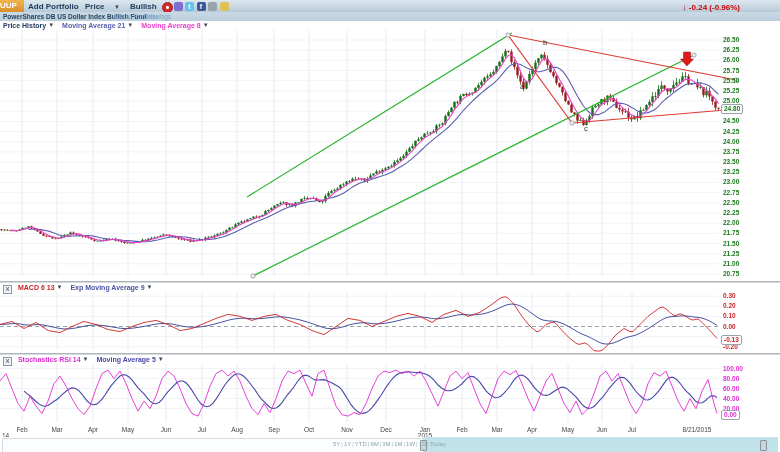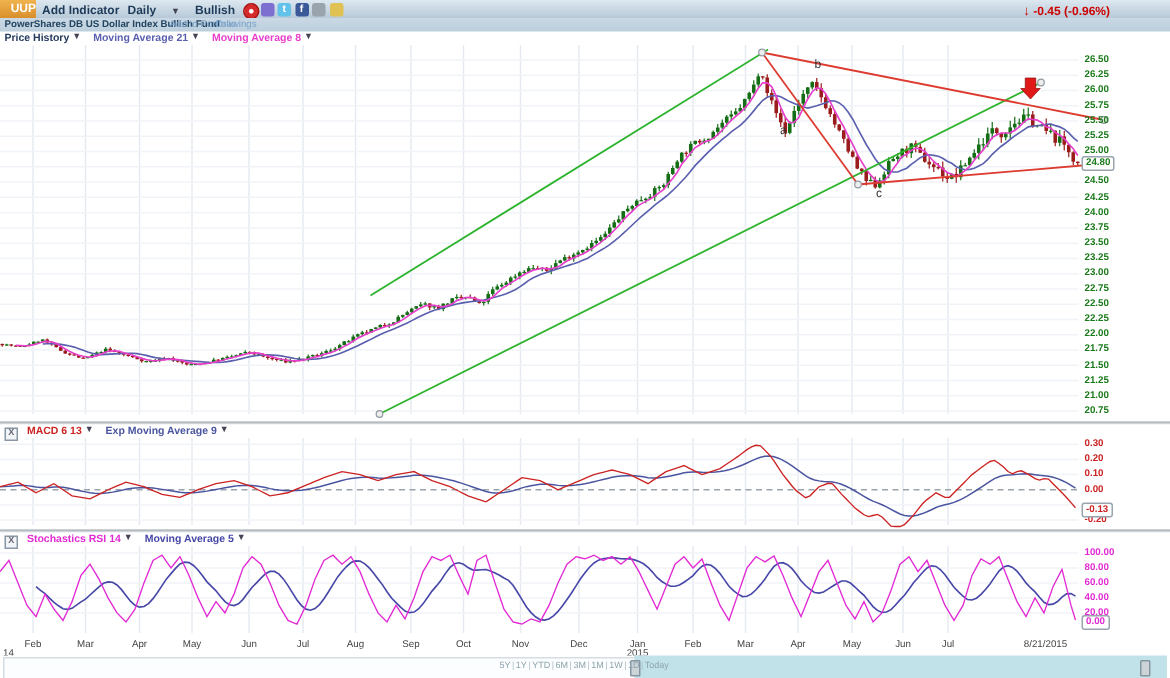--- a/index.html
+++ b/index.html
@@ -5,21 +5,21 @@
   html,body{margin:0;padding:0;background:#fff;}
   #page{position:relative;width:780px;height:452px;overflow:hidden;
         font-family:"Liberation Sans",sans-serif;background:#fff;user-select:none;}
   
   #toolbar{position:absolute;left:0;top:0;width:780px;height:12px;
            background:linear-gradient(#dde8f0,#b7c9d8);}
   #subbar{position:absolute;left:0;top:12px;width:780px;height:9px;
           background:linear-gradient(#c9d8e4,#bccfdd);}
   .tb-item{position:absolute;top:2px;font-size:8px;font-weight:bold;color:#1d3a58;white-space:nowrap;cursor:pointer;}
   #symtab{position:absolute;left:0;top:0;width:24px;height:12px;background:linear-gradient(#f0b34d,#d98f2b);
-          color:#fff;font-size:8px;font-weight:bold;text-align:right;line-height:12px;}
+          color:#fff;font-size:8px;font-weight:bold;text-align:left;line-height:12px;}
   .dd-arrow{font-size:6px;color:#445;vertical-align:1px;}
   .tbicon{position:absolute;top:2px;width:9px;height:9px;border-radius:2px;font-size:7px;font-weight:bold;
           color:#fff;text-align:center;line-height:9px;cursor:pointer;}
   .icon-alarm{background:radial-gradient(circle,#fff 18%,#d42a2a 30%);border-radius:50%;border:1px solid #a11;}
   .icon-widgets{background:#7d6fd0;}
   .icon-twitter{background:#62c2ea;}
   .icon-facebook{background:#3b5998;}
   .icon-camera{background:#9aa4ac;}
   .icon-notes{background:#e0c153;}
   #chg{position:absolute;right:40px;top:2px;font-size:8px;font-weight:bold;color:#cc0000;white-space:nowrap;}
@@ -642,28 +642,28 @@
       <polygon points="683.5,52 690.5,52 690.5,59 693.5,59 687,66 680.5,59 683.5,59" fill="#e01818" stroke="#901010" stroke-width="0.5"></polygon>
       <polyline points="0,324.48 3,324.381525 6,324.19737675 9,323.9386927725 12,323.615162712075 15,323.56346655950523 18,323.7482659067696 21,324.1388163388895 24,324.7083702148339 27,325.00693208690546 30,325.06973091560775 33,324.92741589657874 36,324.6066518300235 39,324.59018709212046 42,324.8384627701448 45,325.31706261002597 48,325.9960444707226 51,326.65240868952867 54,327.2890955598899 57,327.90866313710427 60,328.5133369292807 63,328.8424531284742 66,328.93183422177253 69,328.8126457729421 72,328.51200182245964 75,328.0863165855399 78,327.5518454294197 81,326.92273052359513 84,326.2112755555278 87,325.69078473330916 90,325.336432717979 93,325.1266214646417 96,325.0425606742383 99,325.1335527865873 102,325.37684092433096 105,325.7526266041679 108,326.2436851456261 111,326.7365560766947 114,327.2310037867244 117,327.72682329445024 120,328.2238362661717 123,328.4921125515694 126,328.56138791986535 129,328.45753249028286 132,328.2030532665461 135,327.8503563418951 138,327.41221001744873 141,326.8997227151804 144,326.32255876220694 147,325.75477612312005 150,325.1951552271144 153,324.6426350475896 156,324.0962924914029 159,323.7522744675205 162,323.58427878674286 165,323.5694225444663 168,323.6877976136857 171,323.98773392390655 174,324.4456285137987 177,325.04094680700484 180,325.75582372209425 183,326.312116638222 186,326.73044147525314 189,327.0287340834702 192,327.22259865261907 195,327.2271358277786 198,327.06695817016737 201,326.7634786080456 204,326.3353263889997 207,325.79870895842976 210,325.1677267938339 213,324.4546473106355 216,323.67014316025285 219,322.85632454942 222,322.0170023579954 225,321.155492051456 228,320.2746780847667 231,319.574019933747 234,319.0300973423599 237,318.62253468785315 240,318.3336051784322 243,318.21353650523605 246,318.2403767595554 249,318.39502778081317 252,318.6608741693074 255,318.7608605272975 258,318.7165486587488 261,318.54669733311147 264,318.267626679807 267,317.95918521143204 270,317.6251911339459 273,317.26896628653293 276,316.89340066928366 279,316.7636085822768 282,316.8476394665808 285,317.1176963359253 288,317.549595812255 291,318.05664835666187 294,318.6290840702958 297,319.2584031411574 300,319.9372107328069 303,320.724723337542 306,321.6068093036615 309,322.57117409418555 312,323.6071214619414 315,324.63969567188906 318,325.66933523454344 321,326.6964216540528 324,327.72128683902594 327,328.3503195499526 330,328.63497800845875 333,328.6200308673591 336,328.34442685460243 339,327.8420513635041 342,327.1423846862486 345,326.27107467703627 348,325.25043496902157 351,324.42812842304875 354,323.77837172805243 357,323.27873340340557 360,322.90969806096285 363,322.7855873130377 366,322.8745609623428 369,323.1489180372382 372,323.58455869239725 375,323.7994410623856 378,323.8222637242755 381,323.6779944401197 384,323.38835516290413 387,322.9722439917266 390,322.44610227280214 393,321.8242339773378 396,321.1190835602839 399,320.40712769744704 402,319.6892510967789 405,318.96622345419763 408,318.23871440515194 411,317.7042565324822 414,317.3377531832595 417,317.11737026943575 420,317.0241121344091 423,317.13992755693596 426,317.43763697453426 429,317.8935941678448 432,318.48722692602496 435,318.74108742564175 438,318.6993460603083 441,318.4004310724682 444,317.8777750330474 447,317.2917642787512 450,316.6506349225136 453,315.9615523825868 456,315.2307505728505 459,314.79190299837995 462,314.60705560859054 465,314.64318837947377 468,314.8715738901422 471,314.9389692844237 474,314.8663032774486 477,314.67178385138027 480,314.37125195070087 483,313.84718919710974 486,313.1286546014855 489,312.24092950329236 492,311.20600866786435 495,310.01020254104196 498,308.67442621070654 501,307.271584136648 504,305.9198115322171 507,304.78753603302886 510,304.19635634873515 513,304.07593002339956 516,304.4963591203576 519,305.45298243471115 522,306.87609471819866 525,308.6065774048329 528,310.6044723422046 531,312.76936593771796 534,314.94824836581466 537,317.13930107825877 540,318.88139193808513 543,320.00311098613406 546,320.5851065579366 549,320.94373020540485 552,321.1080202787022 555,321.3001901424709 558,321.91051542394973 561,322.88463591883624 564,324.1424332493875 567,325.63061692696715 570,327.31923672646144 573,329.08376095202146 576,330.91432202825865 579,332.671035164585 582,334.10090059318895 585,335.2464085160744 588,336.4727754089847 591,337.93361460581673 594,339.59844470706054 597,341.1781468951427 600,342.6837877987741 603,343.5997953849335 606,344.00282198489214 609,343.92673012685617 612,343.3681552103649 615,342.38982003301743 618,341.1775934287252 621,339.8275312829909 624,338.35755221620207 627,337.2756204280958 630,336.53128977244336 633,335.88372210202573 636,334.9264382287624 639,333.69970125902324 642,332.23854009535023 645,330.5734298829547 648,328.7308839981706 651,326.8324440784084 654,324.88537634821535 657,322.906944089614 660,320.92310802463084 663,319.10963731476215 666,317.7945177971764 669,316.9567304835435 672,316.6217555206828 675,316.52727730299404 678,316.2481312536048 681,315.9396241906362 684,315.8681730458535 687,316.02484388322586 690,316.42374751173986 693,316.902093668547 696,317.18695482496923 699,317.4785506977232 702,318.1261391070192 705,319.08344102310673 708,320.31019369010284 711,321.7877810103895 714,323.51641947903886 717,325.4634724467638" fill="none" stroke="#4a55a0" stroke-width="1"></polyline>
       <polyline points="0,324.48 3,323.7225 6,322.965 9,322.2075 12,321.45 15,323.2175 18,324.985 21,326.7525 24,328.52 27,327.005 30,325.49 33,323.975 36,322.46 39,324.48 42,326.5 45,328.52 48,330.54 51,331.045 54,331.55 57,332.055 60,332.56 63,331.045 66,329.53 69,328.015 72,326.5 75,325.2375 78,323.975 81,322.7125 84,321.45 87,322.2075 90,322.965 93,323.7225 96,324.48 99,325.7425 102,327.005 105,328.2675 108,329.53 111,330.035 114,330.54 117,331.045 120,331.55 123,330.2875 126,329.025 129,327.7625 132,326.5 135,325.49 138,324.48 141,323.47 144,322.46 147,321.955 150,321.45 153,320.945 156,320.44 159,321.45 162,322.46 165,323.47 168,324.48 171,325.995 174,327.51 177,329.025 180,330.54 183,330.035 186,329.53 189,329.025 192,328.52 195,327.2575 198,325.995 201,324.7325 204,323.47 207,322.2075 210,320.945 213,319.6825 216,318.42 219,317.41 222,316.4 225,315.39 228,314.38 231,314.885 234,315.39 237,315.895 240,316.4 243,317.41 246,318.42 249,319.43 252,320.44 255,319.43 258,318.42 261,317.41 264,316.4 267,315.895 270,315.39 273,314.885 276,314.38 279,315.895 282,317.41 285,318.925 288,320.44 291,321.45 294,322.46 297,323.47 300,324.48 303,325.995 306,327.51 309,329.025 312,330.54 315,331.55 318,332.56 321,333.57 324,334.58 327,332.56 330,330.54 333,328.52 336,326.5 339,324.48 342,322.46 345,320.44 348,318.42 351,318.925 354,319.43 357,319.935 360,320.44 363,321.955 366,323.47 369,324.985 372,326.5 375,325.2375 378,323.975 381,322.7125 384,321.45 387,320.1875 390,318.925 393,317.6625 396,316.4 399,315.6425 402,314.885 405,314.1275 408,313.37 411,314.1275 414,314.885 417,315.6425 420,316.4 423,317.915 426,319.43 429,320.945 432,322.46 435,320.44 438,318.42 441,316.4 444,314.38 447,313.37 450,312.36 453,311.35 456,310.34 459,311.855 462,313.37 465,314.885 468,316.4 471,315.39 474,314.38 477,313.37 480,312.36 483,310.34 486,308.32 489,306.3 492,304.28 495,302.0075 498,299.735 501,297.8833333333333 504,296.87333333333333 507,297.21 510,300.24 513,303.27 516,307.31 519,311.855 522,316.4 525,320.1875 528,323.975 531,327.2575 534,329.53 537,331.8025 540,330.54 543,327.51 546,324.48 549,323.34375 552,322.2075 555,322.58625 558,325.995 561,329.40375 564,332.56 567,335.59 570,338.62 573,340.8925 576,343.165 579,344.4275 582,343.67 585,342.9125 588,344.68 591,347.71 594,350.74 597,351 600,351 603,349.73 606,346.7 609,343.4175 612,339.63 615,335.8425 618,333.065 621,330.7925 624,328.52 627,330.035 630,331.55 633,331.55 636,328.52 639,325.49 642,322.46 645,319.43 648,316.4 651,314.1275 654,311.855 657,309.6666666666667 660,307.64666666666665 663,306.97333333333336 666,308.99333333333334 669,311.35 672,314.38 675,315.895 678,314.38 681,313.875 684,315.39 687,317.0733333333333 690,319.09333333333336 693,320.10333333333335 696,319.09333333333336 699,319.43 702,322.46 705,325.49 708,328.52 711,331.67625 714,335.085 717,338.49375" fill="none" stroke="#cc2222" stroke-width="0.9"></polyline>
       <polyline points="24,391.1 27,393.6 30,395.68333333333334 33,398.73888888888894 36,401.5166666666667 39,403.8777777777778 42,405.82222222222225 45,406.23888888888894 48,405.5444444444445 51,403.4611111111111 54,401.23888888888894 57,399.43333333333334 60,396.65555555555557 63,393.8777777777778 66,391.23888888888894 69,388.8777777777778 72,387.90555555555557 75,388.18333333333334 78,389.98888888888894 81,393.1 84,396.9611111111111 87,400.7666666666667 90,403.5444444444445 93,404.7944444444445 96,404.3777777777778 99,402.43333333333334 102,399.1 105,395.0166666666667 108,390.40555555555557 111,385.93333333333334 114,382.40555555555557 117,378.93333333333334 120,376.0166666666667 123,374.7666666666667 126,375.0444444444445 129,376.98888888888894 132,379.9611111111111 135,383.82222222222225 138,387.90555555555557 141,390.9611111111111 144,393.8777777777778 147,397.6277777777778 150,401.1 153,403.18333333333334 156,403.73888888888894 159,402.48888888888894 162,399.57222222222225 165,395.5444444444445 168,391.65555555555557 171,388.6 174,385.40555555555557 177,382.48888888888894 180,380.9611111111111 183,380.9611111111111 186,382.7666666666667 189,386.1 192,390.40555555555557 195,395.2666666666667 198,399.98888888888894 201,403.73888888888894 204,406.1 207,406.7944444444445 210,405.68333333333334 213,403.0444444444445 216,399.15555555555557 219,394.5166666666667 222,389.5444444444445 225,384.7666666666667 228,381.0166666666667 231,377.68333333333334 234,375.0444444444445 237,373.93333333333334 240,374.07222222222225 243,375.73888888888894 246,378.43333333333334 249,382.0166666666667 252,385.9611111111111 255,389.90555555555557 258,394.4611111111111 261,398.68333333333334 264,401.73888888888894 267,404.73888888888894 270,407.40555555555557 273,408.4611111111111 276,408.0444444444445 279,405.9611111111111 282,402.57222222222225 285,398.2944444444445 288,394.07222222222225 291,390.6 294,386.7666666666667 297,382.23888888888894 300,378.2944444444445 303,375.8777777777778 306,375.18333333333334 309,376.15555555555557 312,378.3777777777778 315,379.90555555555557 318,380.0444444444445 321,379.85 324,379.65555555555557 327,380.68333333333334 330,381.98888888888894 333,383.5166666666667 336,385.32222222222225 339,386.90555555555557 342,390.2111111111111 345,394.85 348,399.7666666666667 351,404.68333333333334 354,408.3777777777778 357,411.15555555555557 360,413.07222222222225 363,413.40555555555557 366,412.65555555555557 369,410.6 372,407.6277777777778 375,403.8777777777778 378,399.6277777777778 381,395.2944444444445 384,390.57222222222225 387,385.82222222222225 390,381.7666666666667 393,378.18333333333334 396,375.2944444444445 399,373.43333333333334 402,372.4611111111111 405,372.0444444444445 408,371.7666666666667 411,372.0444444444445 414,372.5166666666667 417,372.6277777777778 420,372.6 423,373.2666666666667 426,374.2944444444445 429,375.82222222222225 432,378.18333333333334 435,381.3777777777778 438,384.98888888888894 441,387.48888888888894 444,389.43333333333334 447,390.82222222222225 450,390.82222222222225 453,389.98888888888894 456,388.18333333333334 459,386.1 462,383.73888888888894 465,380.35 468,377.4611111111111 471,376.2944444444445 474,376.85 477,379.07222222222225 480,382.40555555555557 483,386.57222222222225 486,390.8777777777778 489,393.7944444444445 492,396.07222222222225 495,397.7111111111111 498,397.48888888888894 501,395.9611111111111 504,393.18333333333334 507,389.7666666666667 510,385.98888888888894 513,381.43333333333334 516,377.6277777777778 519,375.5166666666667 522,375.1 525,376.48888888888894 528,379.1277777777778 531,382.8777777777778 534,387.1277777777778 537,390.35 540,392.9611111111111 543,394.9611111111111 546,395.40555555555557 549,394.7111111111111 552,392.7666666666667 555,390.82222222222225 558,389.0166666666667 561,387.35 564,387.35 567,388.68333333333334 570,391.35 573,394.2111111111111 576,396.85 579,400.65555555555557 582,404.3777777777778 585,406.93333333333334 588,408.32222222222225 591,408.0444444444445 594,406.43333333333334 597,403.35 600,399.93333333333334 603,396.8777777777778 606,392.7944444444445 609,388.5166666666667 612,385.1277777777778 615,381.65555555555557 618,378.6 621,377.2111111111111 624,377.6277777777778 627,379.85 630,383.18333333333334 633,387.35 636,391.5166666666667 639,394.57222222222225 642,397.48888888888894 645,399.7111111111111 648,399.98888888888894 651,398.82222222222225 654,396.2111111111111 657,392.9611111111111 660,389.35 663,384.90555555555557 666,380.73888888888894 669,377.9611111111111 672,377.1277777777778 675,378.23888888888894 678,380.7944444444445 681,384.5166666666667 684,388.6 687,391.7944444444445 690,394.57222222222225 693,398.18333333333334 696,401.5166666666667 699,403.0444444444445 702,402.7666666666667 705,401.0166666666667 708,398.07222222222225 711,395.90555555555557 714,395.7666666666667 717,397.40555555555557" fill="none" stroke="#4747a8" stroke-width="1.1"></polyline>
       <polyline points="0,381.1 3,377.35 6,373.6 9,381.1 12,388.6 15,396.1 18,403.6 21,407.35 24,411.1 27,403.6 30,396.1 33,401.1 36,406.1 39,409.85 42,413.6 45,407.35 48,401.1 51,392.35 54,383.6 57,379.85 60,376.1 63,381.1 66,386.1 69,392.35 72,398.6 75,403.6 78,408.6 81,411.6 84,414.6 87,410.35 90,406.1 93,397.35 96,388.6 99,381.1 102,373.6 105,371.85 108,370.1 111,374.35 114,378.6 117,374.85 120,371.1 123,377.35 126,383.6 129,391.1 132,398.6 135,404.85 138,411.1 141,406.1 144,401.1 147,404.85 150,408.6 153,402.35 156,396.1 159,387.35 162,378.6 165,374.85 168,371.1 171,373.6 174,376.1 177,382.35 180,388.6 183,396.1 186,403.6 189,408.6 192,413.6 195,414.85 198,416.1 201,409.85 204,403.6 207,394.85 210,386.1 213,379.85 216,373.6 219,371.85 222,370.1 225,373.1 228,376.1 231,373.6 234,371.1 237,376.1 240,381.1 243,388.6 246,396.1 249,402.35 252,408.6 255,411.6 258,414.6 261,409.1 264,403.6 267,408.1 270,412.6 273,405.6 276,398.6 279,389.85 282,381.1 285,376.1 288,371.1 291,372.35 294,373.6 297,371.85 300,370.1 303,376.85 306,383.6 309,389.85 312,396.1 315,384.85 318,373.6 321,371.85 324,370.1 327,379.35 330,388.6 333,397.35 336,406.1 339,410.35 342,414.6 345,415.35 348,416.1 351,414.35 354,412.6 357,413.6 360,414.6 363,409.1 366,403.6 369,396.1 372,388.6 375,382.35 378,376.1 381,373.6 384,371.1 387,371.85 390,372.6 393,371.35 396,370.1 399,371.85 402,373.6 405,372.35 408,371.1 411,373.6 414,376.1 417,373.6 420,371.1 423,376.1 426,381.1 429,387.35 432,393.6 435,399.85 438,406.1 441,398.6 444,391.1 447,383.6 450,376.1 453,373.6 456,371.1 459,374.85 462,378.6 465,375.6 468,372.6 471,380.6 474,388.6 477,396.1 480,403.6 483,408.6 486,413.6 489,404.85 492,396.1 495,387.35 498,378.6 501,374.85 504,371.1 507,372.85 510,374.6 513,372.6 516,370.6 519,377.1 522,383.6 525,391.1 528,398.6 531,404.85 534,411.1 537,403.6 540,396.1 543,388.6 546,381.1 549,377.35 552,373.6 555,381.1 558,388.6 561,396.1 564,403.6 567,408.1 570,412.6 573,406.85 576,401.1 579,407.85 582,414.6 585,411.6 588,408.6 591,401.1 594,393.6 597,384.85 600,376.1 603,373.6 606,371.1 609,376.1 612,381.1 615,377.35 618,373.6 621,381.1 624,388.6 627,396.1 630,403.6 633,408.6 636,413.6 639,408.6 642,403.6 645,393.6 648,383.6 651,378.1 654,372.6 657,374.35 660,376.1 663,373.6 666,371.1 669,378.6 672,386.1 675,393.6 678,401.1 681,406.1 684,411.1 687,404.85 690,398.6 693,403.6 696,408.6 699,399.85 702,391.1 705,385.35 708,379.6 711,391.6 714,403.6 717,413.35" fill="none" stroke="#e22ad4" stroke-width="0.9"></polyline>
       <path d="M423,450.5 L423.0,448.3 L425.8,448.4 L428.7,448.4 L431.5,448.3 L434.3,448.3 L437.2,448.2 L440.0,448.4 L442.8,448.5 L445.7,448.6 L448.5,448.7 L451.3,448.7 L454.2,448.6 L457.0,448.5 L459.8,448.6 L462.7,448.6 L465.5,448.7 L468.3,448.8 L471.2,448.8 L474.0,448.7 L476.8,448.7 L479.7,448.8 L482.5,448.9 L485.3,448.9 L488.2,448.8 L491.0,448.8 L493.8,448.7 L496.7,448.7 L499.5,448.6 L502.3,448.6 L505.2,448.7 L508.0,448.7 L510.8,448.8 L513.7,448.8 L516.5,448.8 L519.3,448.7 L522.2,448.7 L525.0,448.6 L527.8,448.4 L530.6,448.3 L533.5,448.2 L536.3,448.1 L539.1,447.9 L542.0,447.8 L544.8,447.7 L547.6,447.6 L550.5,447.4 L553.3,447.3 L556.1,447.2 L559.0,447.2 L561.8,447.2 L564.6,447.1 L567.5,447.0 L570.3,447.0 L573.1,447.1 L576.0,447.0 L578.8,446.7 L581.6,446.6 L584.5,446.4 L587.3,446.2 L590.1,446.1 L593.0,446.2 L595.8,446.2 L598.6,445.9 L601.5,445.8 L604.3,445.7 L607.1,445.6 L610.0,445.4 L612.8,445.3 L615.6,444.9 L618.5,444.6 L621.3,444.4 L624.1,444.2 L627.0,444.1 L629.8,443.9 L632.6,443.6 L635.5,443.1 L638.3,442.8 L641.1,442.6 L644.0,442.5 L646.8,442.3 L649.6,442.0 L652.5,441.8 L655.3,441.6 L658.1,441.2 L661.0,440.7 L663.8,440.8 L666.6,441.5 L669.5,442.1 L672.3,441.8 L675.1,441.3 L678.0,441.0 L680.8,441.1 L683.6,441.6 L686.5,442.1 L689.3,442.6 L692.1,443.1 L695.0,443.6 L697.8,443.7 L700.6,443.5 L703.5,443.1 L706.3,442.9 L709.1,442.7 L712.0,442.8 L714.8,443.1 L717.6,443.3 L720.5,443.5 L723.3,443.5 L726.1,443.2 L728.9,442.9 L731.8,442.6 L734.6,442.3 L737.4,442.2 L740.3,442.1 L743.1,441.9 L745.9,441.9 L748.8,442.0 L751.6,442.2 L754.4,442.4 L757.3,442.6 L760.1,442.9 L762,450.5 Z" fill="#9bb7ba" stroke="#7fa0a4" stroke-width="0.6"></path>
     </svg>
 
 <div id="toolbar">
   <div id="symtab">UUP</div>
-  <div class="tb-item" style="left:28px">Add Indicator</div>
-  <div class="tb-item" style="left:85px">Daily</div>
+  <div class="tb-item" style="left:28px">Add Portfolio</div>
+  <div class="tb-item" style="left:85px">Price</div>
   <div class="tb-item" style="left:114px;top:3px"><span class="dd-arrow">▼</span></div>
   <div class="tb-item" style="left:130px">Bullish</div>
   <span id="tb-icons"><span class="tbicon icon-alarm" style="left: 162px;"></span><span class="tbicon icon-widgets" style="left: 173.5px;"></span><span class="tbicon icon-twitter" style="left: 185px;">t</span><span class="tbicon icon-facebook" style="left: 196.5px;">f</span><span class="tbicon icon-camera" style="left: 208px;"></span><span class="tbicon icon-notes" style="left: 219.5px;"></span></span>
   <div id="chg">
     <span class="arr">↓</span>
-    <span>-0.45 (-0.96%)</span>
+    <span>-0.24 (-0.96%)</span>
   </div>
 </div>
 <div id="subbar">
   <div class="sub-item sub-name" style="left:3px">PowerShares DB US Dollar Index Bullish Fund</div>
   <div class="sub-item sub-link" style="left:113px">Add to Portfolio</div>
   <div class="sub-item sub-link" style="left:144px">Drawings</div>
 </div>
 
 <div class="pane-head" style="left:3px;top:22px" id="price-head"><span class="ph-item" style="color: rgb(34, 58, 94); margin-right: 8px;">Price History <span class="dd-arrow">▼</span></span><span class="ph-item" style="color: rgb(90, 95, 174); margin-right: 8px;">Moving Average 21 <span class="dd-arrow">▼</span></span><span class="ph-item" style="color: rgb(232, 62, 204); margin-right: 8px;">Moving Average 8 <span class="dd-arrow">▼</span></span></div>
 <div class="pane-head" style="left:3px;top:284px">

